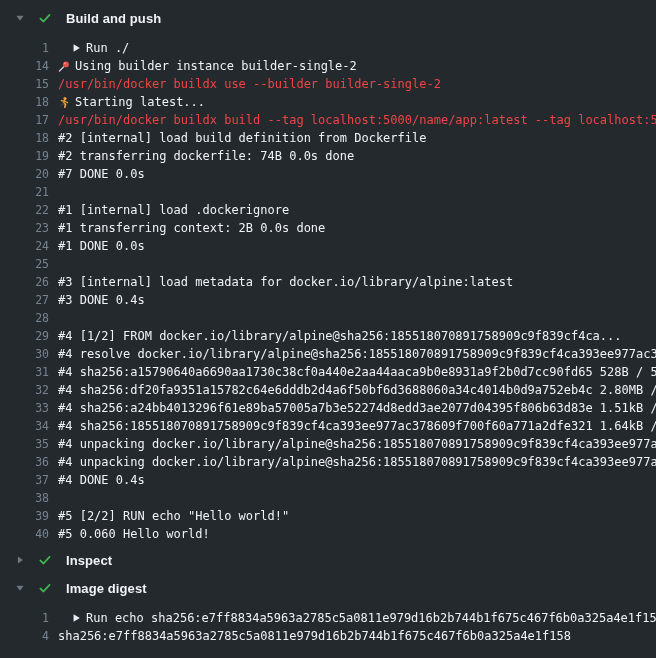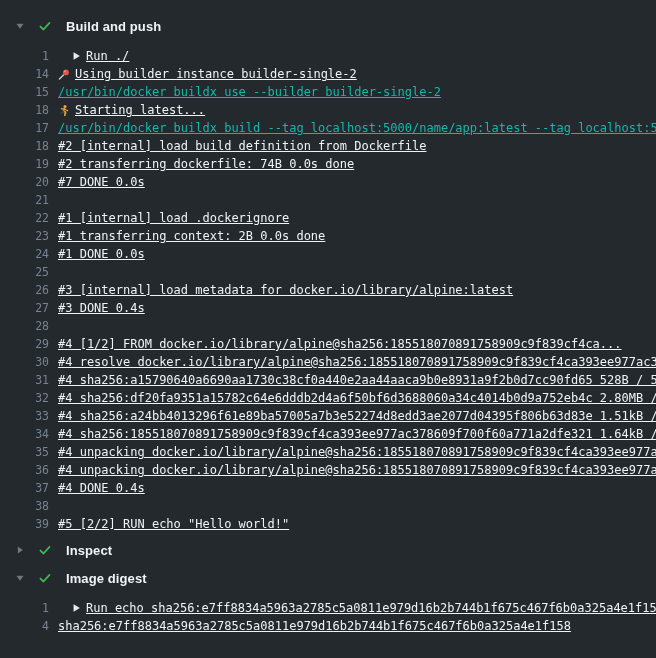--- a/index.html
+++ b/index.html
@@ -1,21 +1,21 @@
 <!DOCTYPE html>
 <html><head>
 <meta charset="utf-8">
 <style>
   html,body{margin:0;padding:0;}
   body{
     width:656px;height:658px;overflow:hidden;
     background:#24292e;
     font-family:"Liberation Sans",sans-serif;
   }
-  main{padding-top:12px;}
+  main{padding-top:4px;}
   .section{display:block;}
   .section.collapsed{margin-bottom:0;}
   .section-header{
     height:28px;display:flex;align-items:center;
     padding:0 16px 0 14px;cursor:pointer;
     font-size:13px;font-weight:700;color:#f0f3f6;
   }
   .chev{width:12px;height:12px;flex:none;display:flex;align-items:center;justify-content:center;}
   .status{width:16px;height:16px;flex:none;margin-left:11px;display:flex;align-items:center;justify-content:center;}
   .section-label{margin-left:13px;letter-spacing:.1px;}
@@ -26,25 +26,25 @@
   }
   .log-line{display:flex;height:18px;white-space:pre;align-items:center;}
   .log-line .num{
     width:49px;flex:none;text-align:right;color:#768390;
     font-size:11.5px;cursor:pointer;
   }
   .log-line .content{
     margin-left:9px;flex:1 1 auto;overflow:hidden;height:18px;
     display:flex;align-items:center;
   }
-  .content.kind-command{color:#14b8a6;}
+  .content.kind-command{color:#ef4444;}
   .content.kind-group{padding-left:14px;cursor:pointer;}
   .gicon{width:11px;height:11px;flex:none;display:flex;align-items:center;margin-right:3px;}
   .eicon{width:12px;height:13px;flex:none;display:flex;align-items:center;margin-right:5px;}
-  .txt{display:inline-block;text-decoration:underline;}
+  .txt{display:inline-block;}
 </style>
 </head>
 <body>
 
 <main>
   <section class="section">
     <div class="section-header">
       <span class="chev">
   <svg width="10" height="10" viewBox="0 0 14 14">
     <polygon points="2,4 12,4 7,11" fill="#6e7681"></polygon>
@@ -203,20 +203,24 @@
   <div class="log-line">
     <span class="num">38</span>
     <span class="content kind-blank"><span class="txt"></span></span>
   </div>
 
   <div class="log-line">
     <span class="num">39</span>
     <span class="content kind-plain"><span class="txt">#5 [2/2] RUN echo "Hello world!"</span></span>
   </div>
 
+  <div class="log-line">
+    <span class="num">40</span>
+    <span class="content kind-plain"><span class="txt">#5 0.060 Hello world!</span></span>
+  </div>
 </div>
   </section>
 
   <section class="section collapsed">
     <div class="section-header">
       <span class="chev">
   <svg width="10" height="10" viewBox="0 0 14 14">
     <polygon points="4,2 11,7 4,12" fill="#6e7681"></polygon>
   </svg>
 </span>

